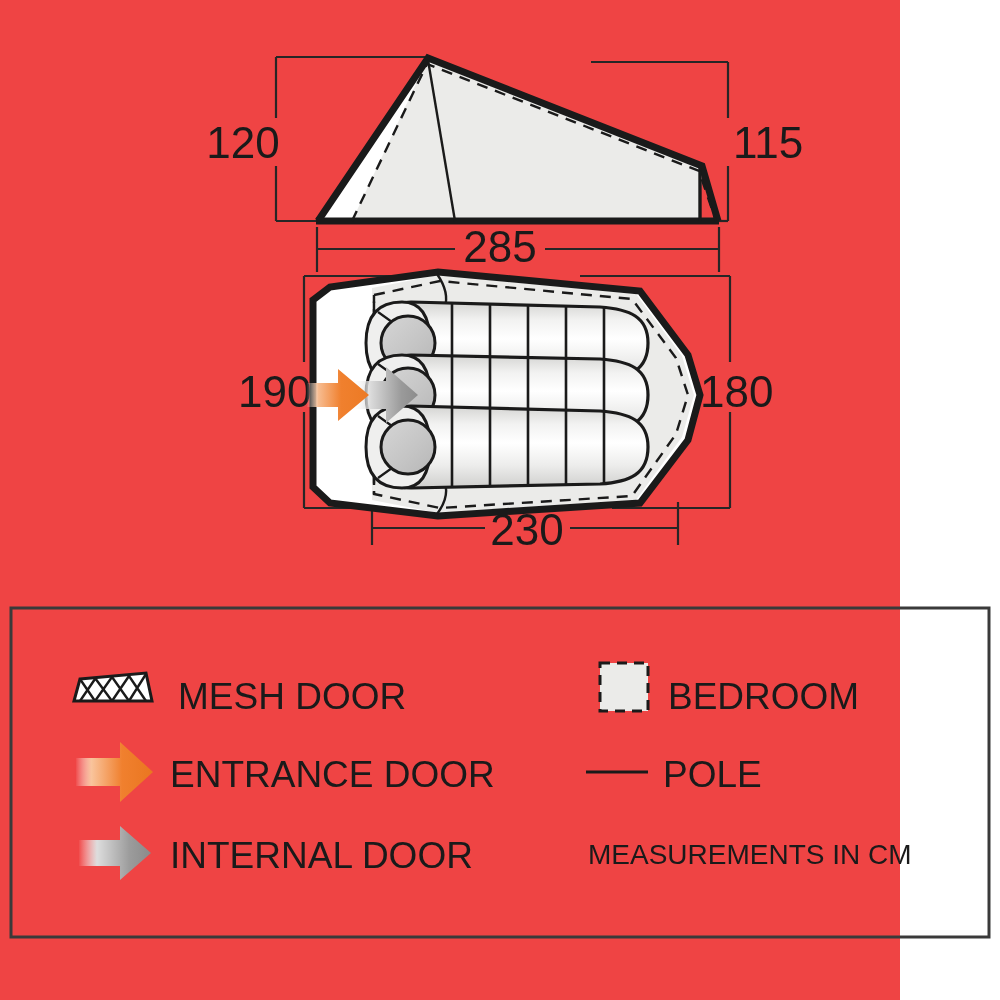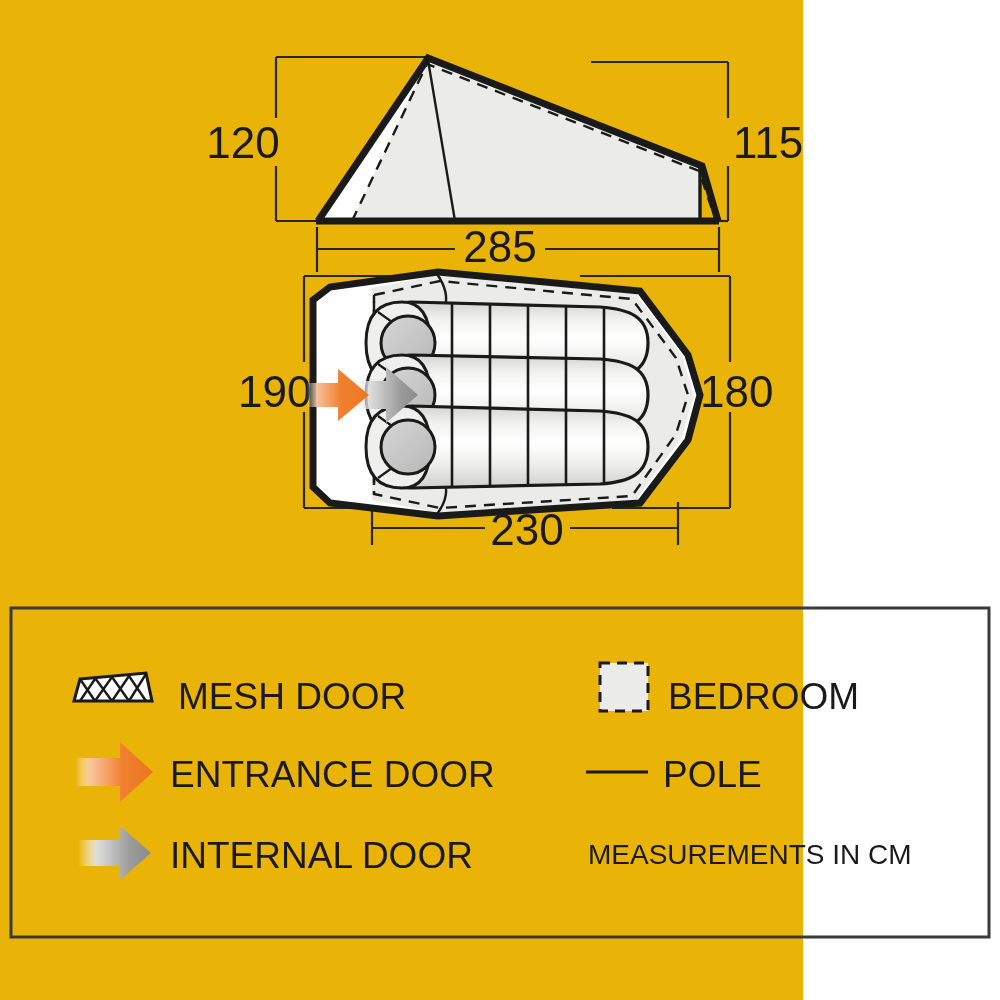--- a/index.html
+++ b/index.html
@@ -11,23 +11,23 @@
   body {
     width: 1000px;
     height: 1000px;
     font-family: "Liberation Sans", sans-serif;
     color: #1a1a1a;
     overflow: hidden;
     position: relative;
   }
   #page {
     position: relative;
-    width: 803px;
+    width: 900px;
     height: 1000px;
-    background: #eab308;
+    background: #ef4444;
   }
   svg.layer {
     position: absolute;
     left: 0;
     top: 0;
     width: 1000px;
     height: 1000px;
     display: block;
   }
   .dim-text {

